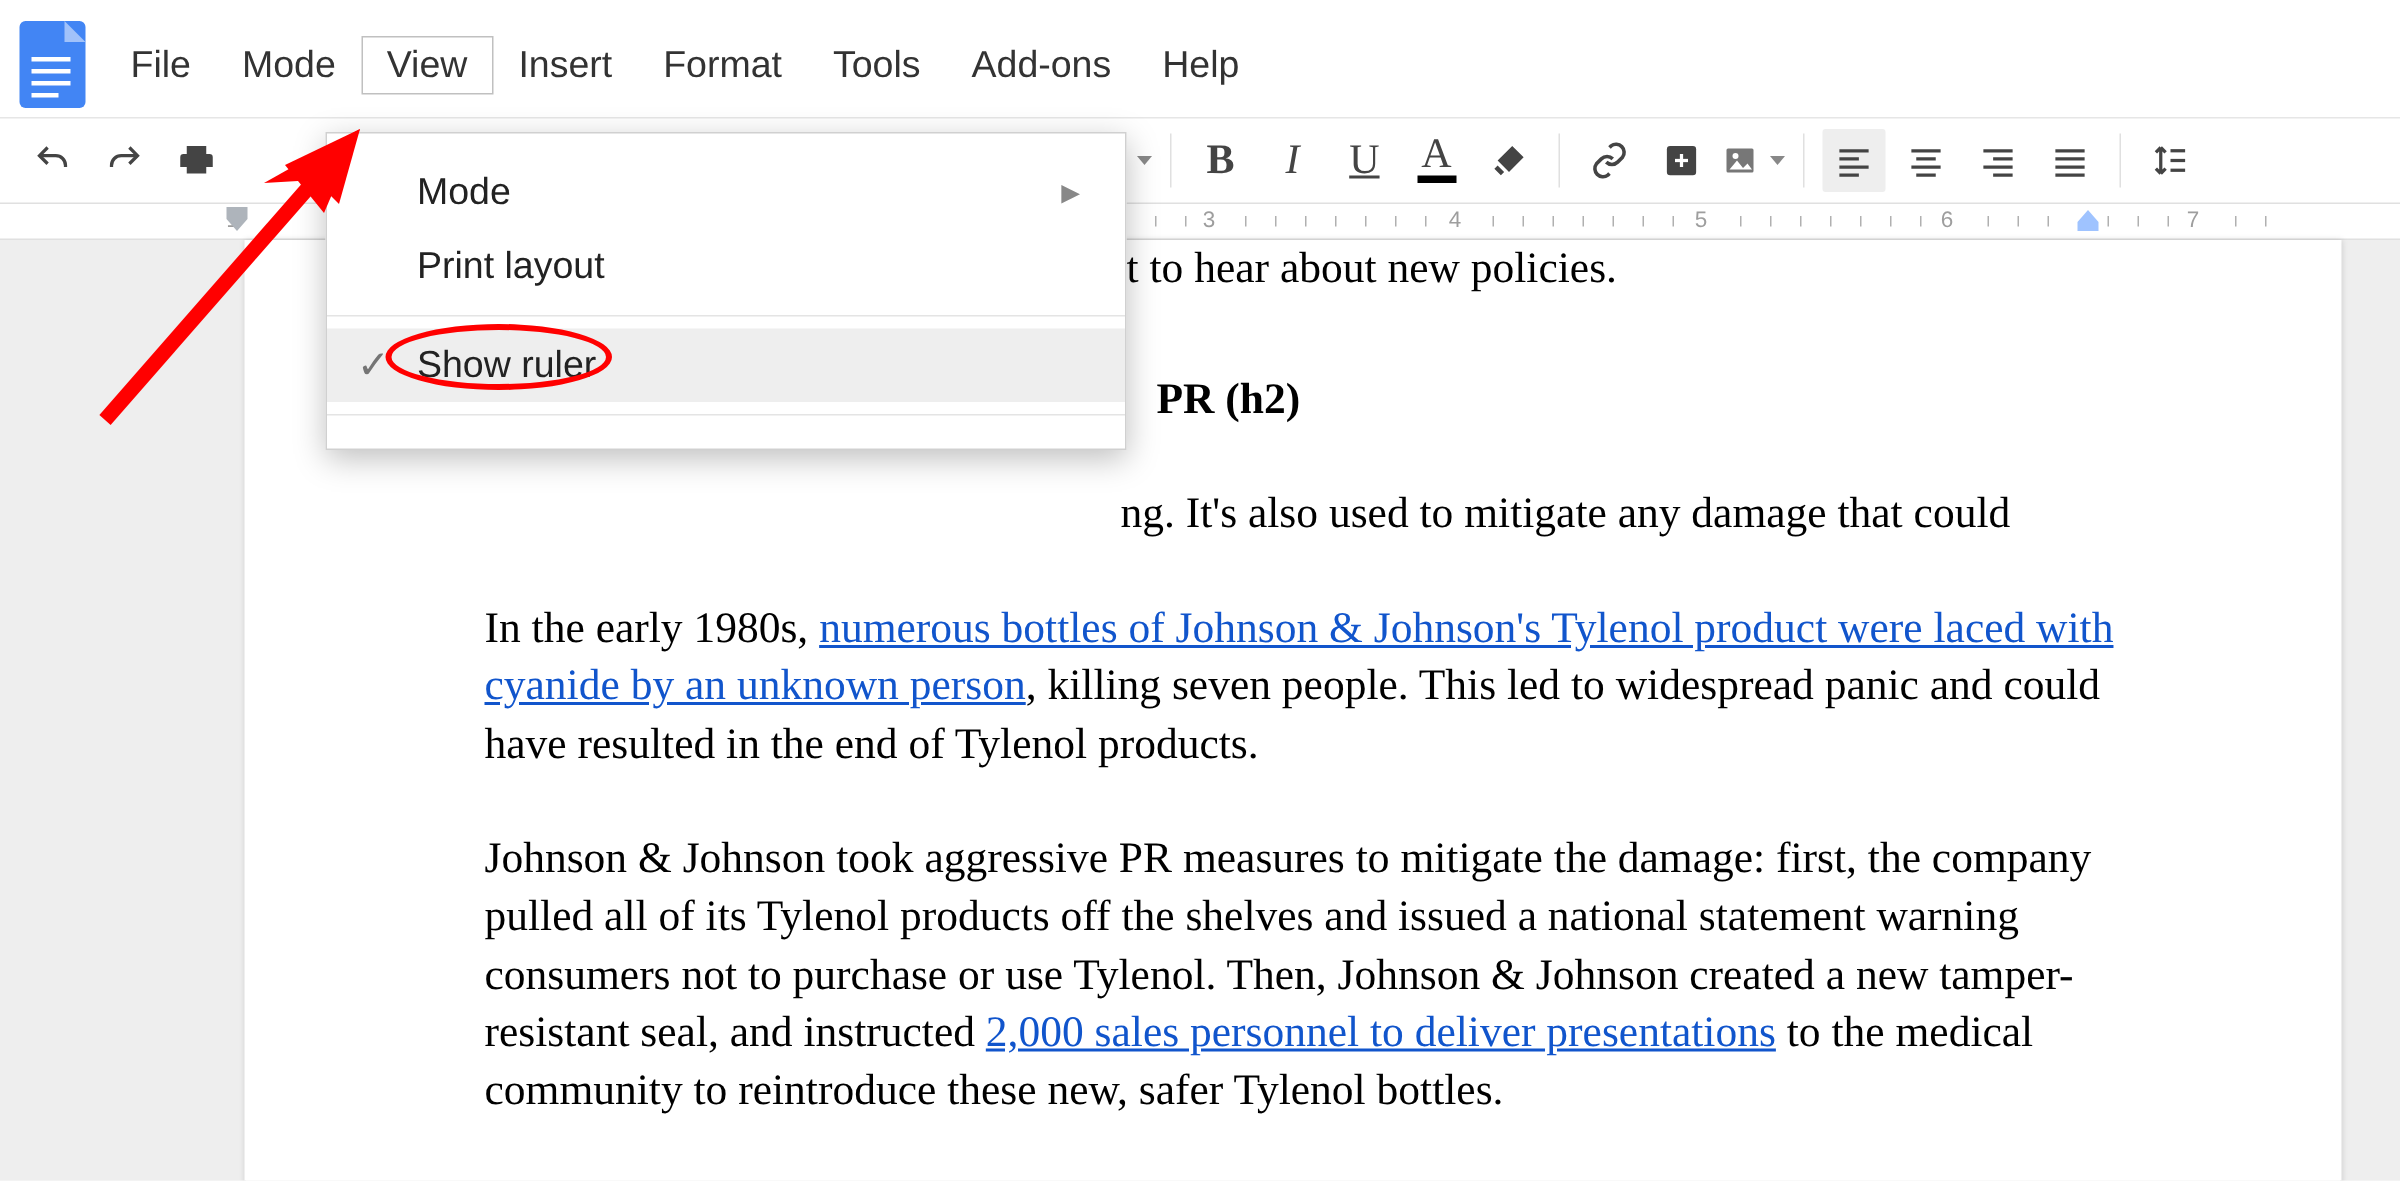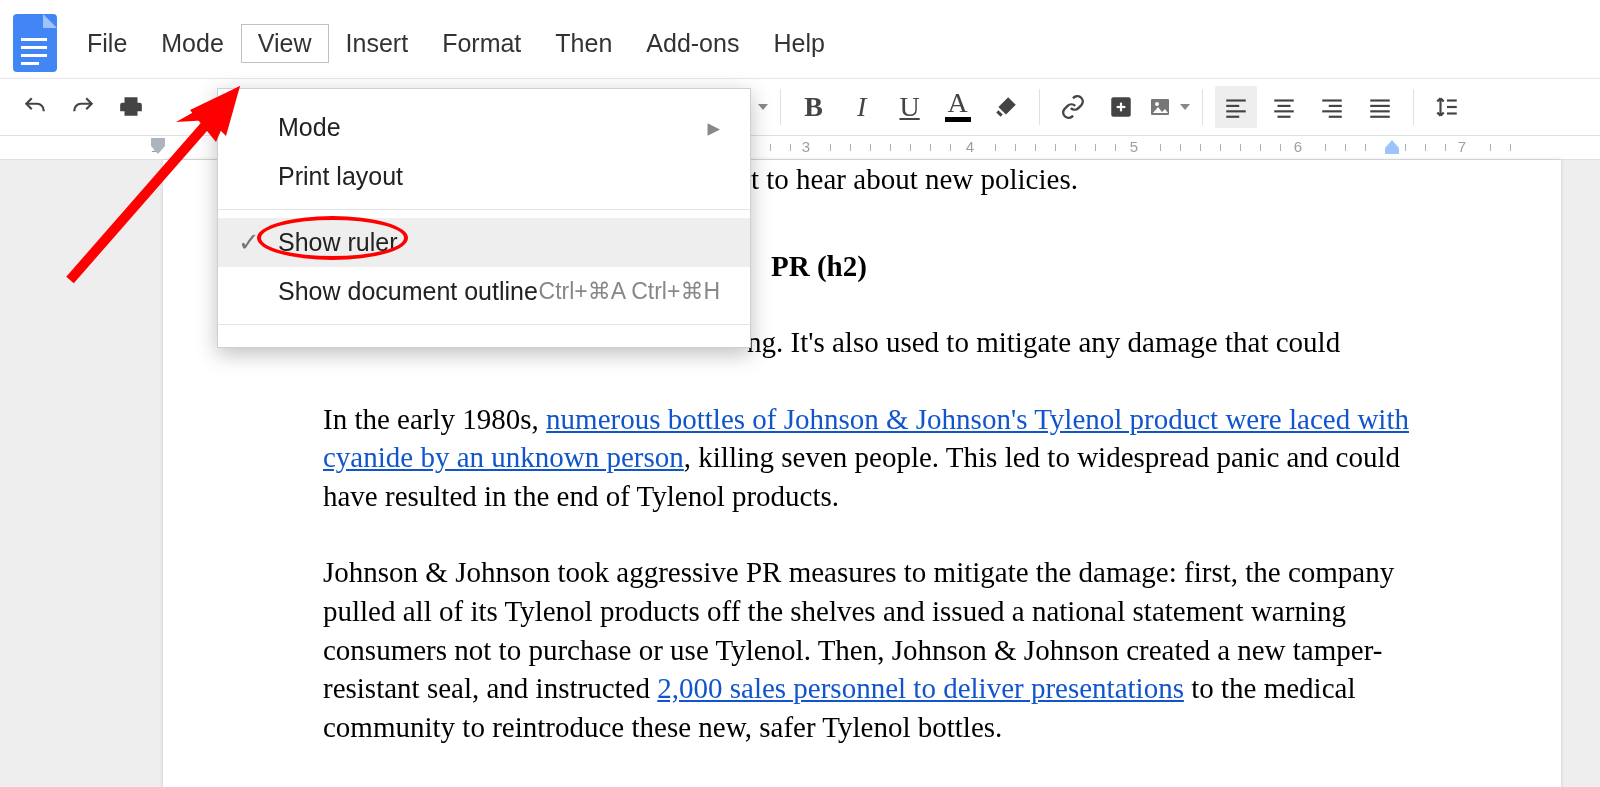--- a/index.html
+++ b/index.html
@@ -82,21 +82,21 @@
       </svg>
   </div>
   <div class="title-col">
 
     <div class="menubar">
       <div class="menubar-item">File</div>
       <div class="menubar-item">Mode</div>
       <div class="menubar-item active">View</div>
       <div class="menubar-item">Insert</div>
       <div class="menubar-item">Format</div>
-      <div class="menubar-item">Then</div>
+      <div class="menubar-item">Tools</div>
       <div class="menubar-item">Add-ons</div>
       <div class="menubar-item">Help</div>
     </div>
   </div>
 </div>
 
 <div class="toolbar-wrap">
   <div class="tb-btn">
       <svg class="svg20" viewBox="0 0 24 24" fill="none" stroke="#444" stroke-width="2">
         <path d="M9 14l-5-5 5-5"></path>
@@ -280,24 +280,20 @@
     <span class="dd-sub-caret">▸</span>
   </div>
   <div class="dd-item">
     <span>Print layout</span>
   </div>
   <div class="dd-sep"></div>
   <div class="dd-item hovered">
     <span class="dd-check">✓</span>
     <span>Show ruler</span>
   </div>
-  <div class="dd-item">
-    <span>Show document outline</span>
-    <span class="dd-shortcut">Ctrl+⌘A Ctrl+⌘H</span>
-  </div>
   <div class="dd-sep"></div>
 </div>
 
 <div class="ellipse" style="left:257px; top:216px; width:151px; height:44px;"></div>
 <svg class="arrow" style="left:40px; top:80px;" width="220" height="220">
   <defs></defs>
   <line x1="30" y1="200" x2="170" y2="40" stroke="#ff0000" stroke-width="10"></line>
   <polygon points="170,40 200,6 136,42" fill="#ff0000"></polygon>
   <polygon points="200,6 170,40 186,56" fill="#ff0000"></polygon>
   <polygon points="200,6 150,30 176,62" fill="#ff0000"></polygon>

